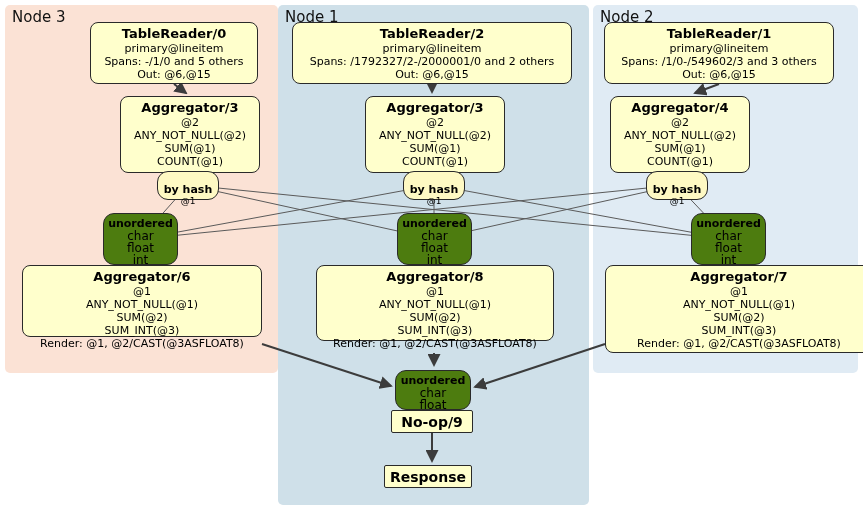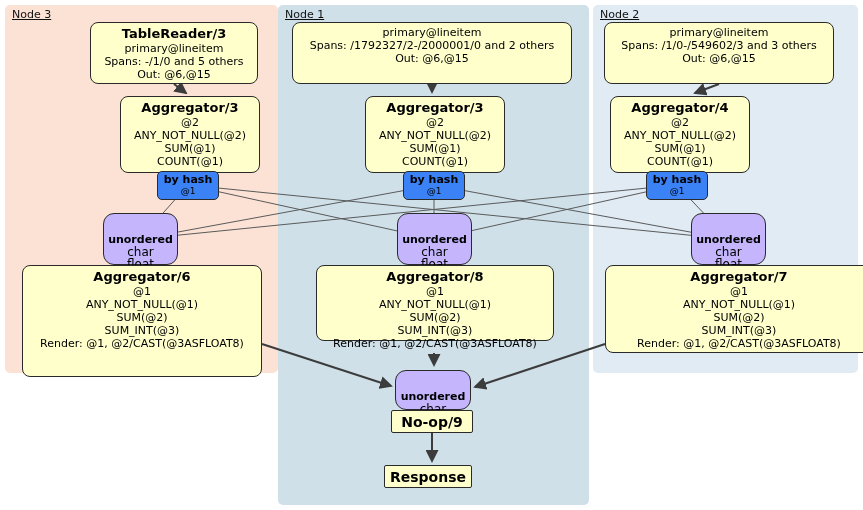--- a/index.html
+++ b/index.html
@@ -1,28 +1,28 @@
 <!DOCTYPE html>
 <html><head>
 <meta charset="utf-8">
 <title>DistSQL Plan</title>
 <style>
   html,body{margin:0;padding:0;background:#ffffff;font-family:"DejaVu Sans","Liberation Sans",sans-serif;color:#000;}
   #stage{position:relative;width:863px;height:510px;background:#fff;overflow:hidden;}
   .nodebg{position:absolute;border-radius:5px;}
-  .nodelabel{position:absolute;font-size:11px;color:#111;text-decoration:underline;}
+  .nodelabel{position:absolute;font-size:15px;color:#111;}
   #edges{position:absolute;left:0;top:0;width:863px;height:510px;z-index:2;}
   .box{position:absolute;box-sizing:border-box;border:1px solid #2a2a2a;text-align:center;z-index:3;}
   .proc{background:#ffffcc;border-radius:8px;padding-top:3px;}
   .proc .title{font-weight:bold;font-size:13px;line-height:16px;}
   .proc .line{font-size:11px;line-height:13px;white-space:nowrap;}
-  .router{background:#3b82f6;border-radius:5px;padding-top:2px;}
+  .router{background:#fef9c3;border-radius:11px;padding-top:12px;}
   .router .title{font-weight:bold;font-size:11px;line-height:12px;}
   .router .sub{font-size:9px;line-height:11px;}
-  .sync{background:#c4b5fd;border-radius:11px;padding-top:19px;}
+  .sync{background:#4d7c0f;border-radius:11px;padding-top:3px;}
   .sync .title{font-weight:bold;font-size:11px;line-height:13px;}
   .sync .line{font-size:12px;line-height:12px;}
   .terminal{background:#ffffcc;border-radius:2px;display:flex;align-items:center;justify-content:center;padding-top:0;}
   .terminal .title{font-weight:bold;font-size:14px;line-height:14px;}
 </style>
 </head>
 <body>
 
 <div id="stage">
 
@@ -58,21 +58,21 @@
       <line x1="432" y1="84" x2="432" y2="92"></line>
       <line x1="719" y1="84" x2="695" y2="93"></line>
       <line x1="262" y1="344" x2="391" y2="386"></line>
       <line x1="434" y1="353" x2="434" y2="365"></line>
       <line x1="605" y1="344" x2="475" y2="387"></line>
       <line x1="432" y1="433" x2="432" y2="461"></line>
     </g>
   </svg>
 
   <div class="box proc" style="left:90px;top:22px;width:168px;height:62px;">
-    <div class="title">TableReader/3</div>
+    <div class="title">TableReader/0</div>
     <div class="line">primary@lineitem</div>
     <div class="line">Spans: -/1/0 and 5 others</div>
     <div class="line">Out: @6,@15</div>
   </div>
 
   <div class="box proc" style="left:120px;top:96px;width:140px;height:77px;">
     <div class="title">Aggregator/3</div>
     <div class="line">@2</div>
     <div class="line">ANY_NOT_NULL(@2)</div>
     <div class="line">SUM(@1)</div>
@@ -84,30 +84,31 @@
     <div class="sub">@1</div>
   </div>
 
   <div class="box sync" style="left:103px;top:213px;width:75px;height:52px;">
     <div class="title">unordered</div>
     <div class="line">char</div>
     <div class="line">float</div>
     <div class="line">int</div>
   </div>
 
-  <div class="box proc" style="left:22px;top:265px;width:240px;height:112px;">
+  <div class="box proc" style="left:22px;top:265px;width:240px;height:72px;">
     <div class="title">Aggregator/6</div>
     <div class="line">@1</div>
     <div class="line">ANY_NOT_NULL(@1)</div>
     <div class="line">SUM(@2)</div>
     <div class="line">SUM_INT(@3)</div>
     <div class="line">Render: @1, @2/CAST(@3ASFLOAT8)</div>
   </div>
 
   <div class="box proc" style="left:292px;top:22px;width:280px;height:62px;">
+    <div class="title">TableReader/2</div>
     <div class="line">primary@lineitem</div>
     <div class="line">Spans: /1792327/2-/2000001/0 and 2 others</div>
     <div class="line">Out: @6,@15</div>
   </div>
 
   <div class="box proc" style="left:365px;top:96px;width:140px;height:77px;">
     <div class="title">Aggregator/3</div>
     <div class="line">@2</div>
     <div class="line">ANY_NOT_NULL(@2)</div>
     <div class="line">SUM(@1)</div>
@@ -129,20 +130,21 @@
   <div class="box proc" style="left:316px;top:265px;width:238px;height:76px;">
     <div class="title">Aggregator/8</div>
     <div class="line">@1</div>
     <div class="line">ANY_NOT_NULL(@1)</div>
     <div class="line">SUM(@2)</div>
     <div class="line">SUM_INT(@3)</div>
     <div class="line">Render: @1, @2/CAST(@3ASFLOAT8)</div>
   </div>
 
   <div class="box proc" style="left:604px;top:22px;width:230px;height:62px;">
+    <div class="title">TableReader/1</div>
     <div class="line">primary@lineitem</div>
     <div class="line">Spans: /1/0-/549602/3 and 3 others</div>
     <div class="line">Out: @6,@15</div>
   </div>
 
   <div class="box proc" style="left:610px;top:96px;width:140px;height:77px;">
     <div class="title">Aggregator/4</div>
     <div class="line">@2</div>
     <div class="line">ANY_NOT_NULL(@2)</div>
     <div class="line">SUM(@1)</div>

